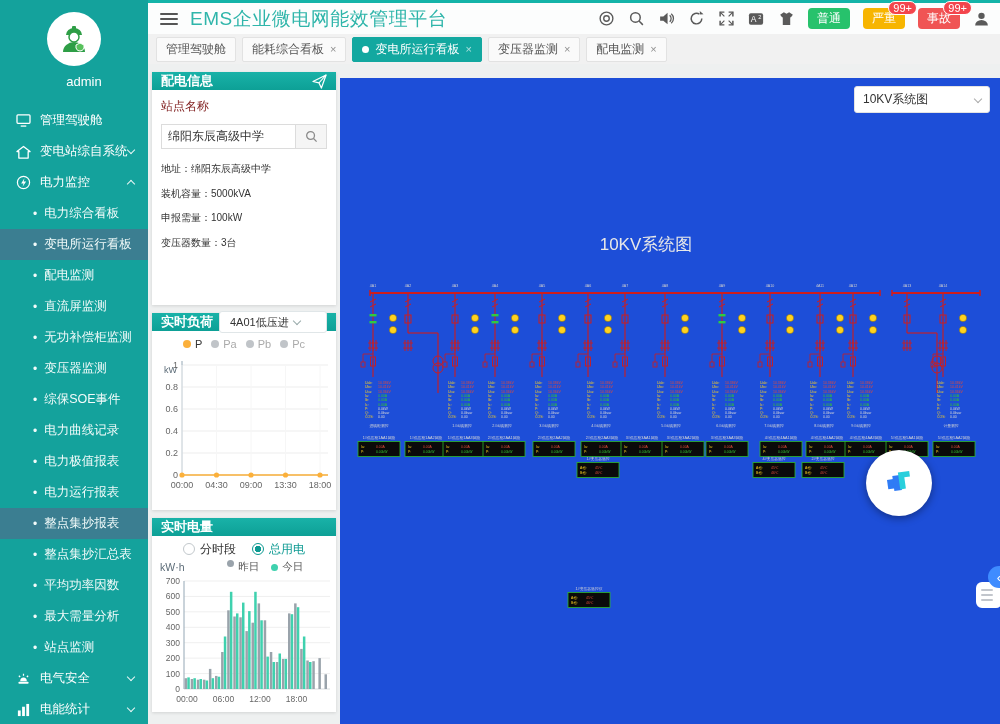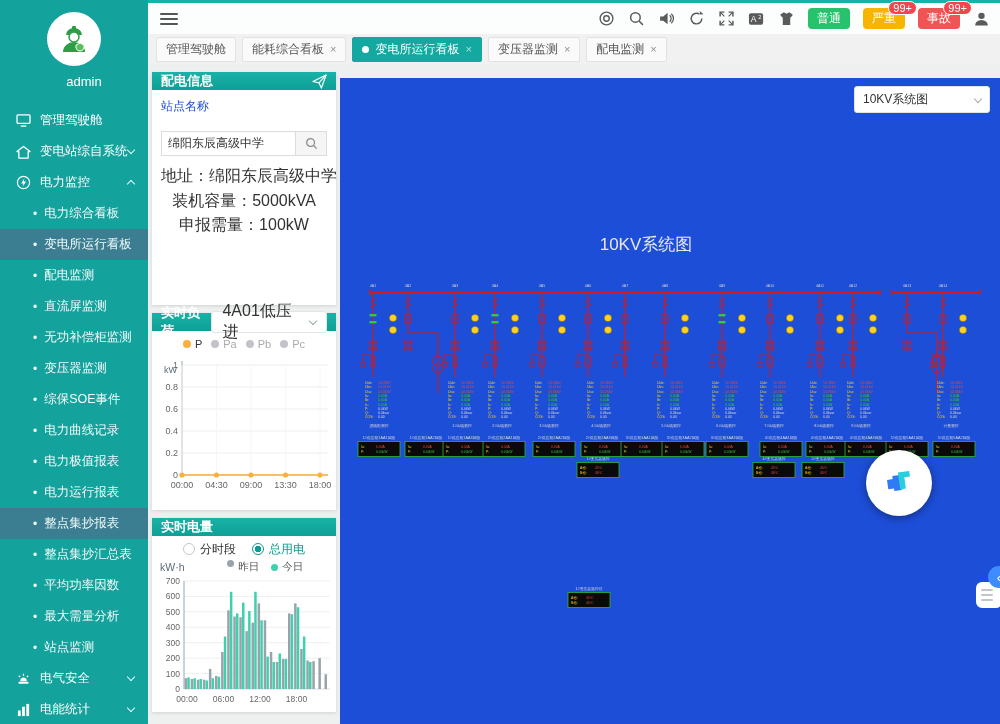--- a/index.html
+++ b/index.html
@@ -40,27 +40,27 @@
   .tab.active .dotpre{width:7px;height:7px;border-radius:50%;background:#fff;display:inline-block;}
   
   .content{position:absolute;left:148px;top:64px;width:852px;height:660px;background:#eef0f0;}
   .card{position:absolute;left:4px;width:184px;background:#fff;box-shadow:0 1px 3px rgba(0,0,0,.12);}
   .card-head{height:18px;background:linear-gradient(#19b2a8,#0da096);color:#fff;font-size:13px;font-weight:bold;
              display:flex;align-items:center;justify-content:space-between;padding:0 9px;}
   .card-info{top:8px;height:233px;}
   .card-load{top:249px;height:197px;}
   .card-energy{top:454px;height:194px;}
   .card-body{padding:8px 9px;}
-  .fld-label{font-size:12px;color:#1d4ed8;margin-bottom:16px;}
+  .fld-label{font-size:12px;color:#7f1d1d;margin-bottom:9px;}
   .input-row{display:flex;height:25px;margin-bottom:8px;}
   .input-row input{flex:1;min-width:0;border:1px solid #dcdcdc;border-right:none;font-size:12px;padding:0 6px;color:#333;outline:none;}
   .input-row button{width:32px;background:#f5f5f5;border:1px solid #dcdcdc;cursor:pointer;display:flex;align-items:center;justify-content:center;}
-  .info-line{font-size:16px;color:#333;line-height:24.5px;white-space:nowrap;text-align:center;}
+  .info-line{font-size:10px;color:#333;line-height:24.5px;white-space:nowrap;}
   .mini-select{background:#fff;border:1px solid #e0e6e8;border-radius:3px;height:20px;display:flex;align-items:center;
-               padding:0 10px;gap:5px;font-size:16px;color:#333;font-weight:normal;cursor:pointer;min-width:86px;}
+               padding:0 10px;gap:5px;font-size:11px;color:#333;font-weight:normal;cursor:pointer;min-width:86px;}
   .mini-select .chev2{width:5px;height:5px;border-right:1.4px solid #9aa;border-bottom:1.4px solid #9aa;transform:rotate(45deg);margin-top:-2px;}
   .legend-row{display:flex;align-items:center;justify-content:center;gap:9px;font-size:11px;color:#333;height:18px;}
   .legend-row .li{display:flex;align-items:center;gap:4px;cursor:pointer;}
   .ldot{width:8px;height:8px;border-radius:50%;display:inline-block;}
   .radio-row{display:flex;align-items:center;justify-content:center;gap:16px;font-size:12px;color:#333;height:20px;}
   .radio-row .ri{display:flex;align-items:center;gap:5px;cursor:pointer;}
   .rc{width:12px;height:12px;border-radius:50%;border:1.5px solid #c2c8cc;box-sizing:border-box;}
   .rc.on{border-color:#0d9a92;background:radial-gradient(circle,#0d9a92 0 3px,#fff 3.5px);}
   .leg2{display:flex;align-items:center;font-size:10.5px;color:#666;height:16px;padding-left:8px;gap:10px;}
   
@@ -207,20 +207,21 @@
       </div>
     </nav>
 </aside>
 
 <header class="topbar">
   <div class="hamburger">
       <i></i>
       <i></i>
       <i></i>
     </div>
+  <h1 class="app-title">EMS企业微电网能效管理平台</h1>
   <div class="top-icons" id="topIcons">
       <span class="tico">
         <svg width="17" height="17" viewBox="0 0 16 16">
           <circle cx="8" cy="8" r="6" fill="none" stroke="#5a5a5a" stroke-width="1.3"></circle>
           <circle cx="8" cy="8" r="2.6" fill="none" stroke="#5a5a5a" stroke-width="1.3"></circle>
         </svg>
       </span>
       <span class="tico">
         <svg width="17" height="17" viewBox="0 0 16 16">
           <circle cx="7" cy="7" r="4.5" fill="none" stroke="#5a5a5a" stroke-width="1.4"></circle>
@@ -310,20 +311,21 @@
           <svg width="13" height="13" viewBox="0 0 14 14">
             <circle cx="6" cy="6" r="4.2" fill="none" stroke="#8a8a8a" stroke-width="1.4"></circle>
             <line x1="9.2" y1="9.2" x2="12.5" y2="12.5" stroke="#8a8a8a" stroke-width="1.4"></line>
           </svg>
         </button>
       </div>
       <div id="stationLines">
           <div class="info-line"><span>地址：</span><span>绵阳东辰高级中学</span></div>
           <div class="info-line"><span>装机容量：</span><span>5000kVA</span></div>
           <div class="info-line"><span>申报需量：</span><span>100kW</span></div>
+          <div class="info-line"><span>变压器数量：</span><span>3台</span></div>
         </div>
     </div>
   </section>
 
   <section class="card card-load">
     <div class="card-head">
       <span>实时负荷</span>
       <div class="mini-select">
         <span>4A01低压进</span>
         <span class="chev2"></span>

